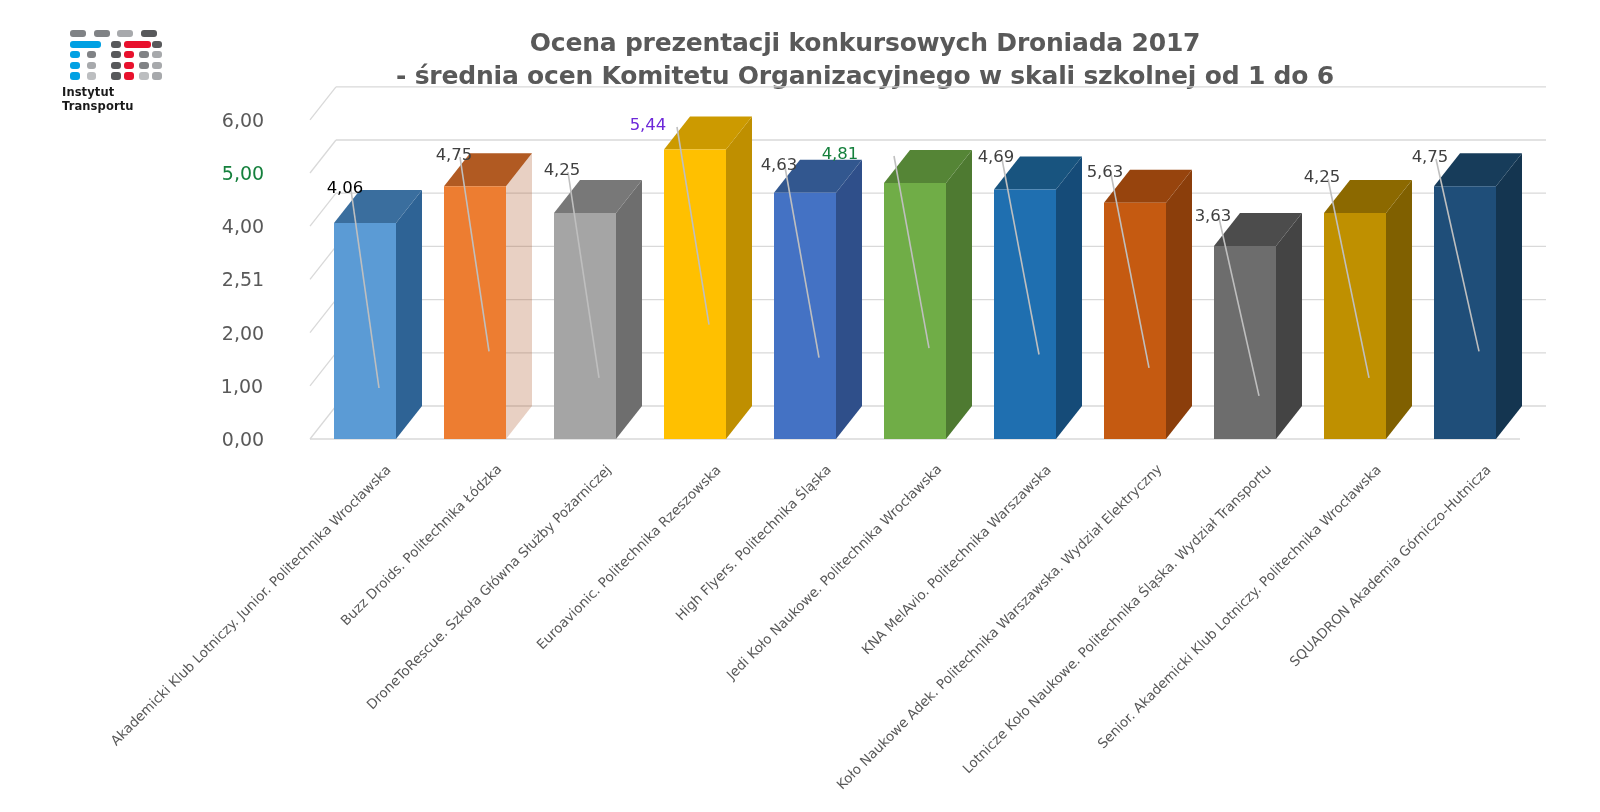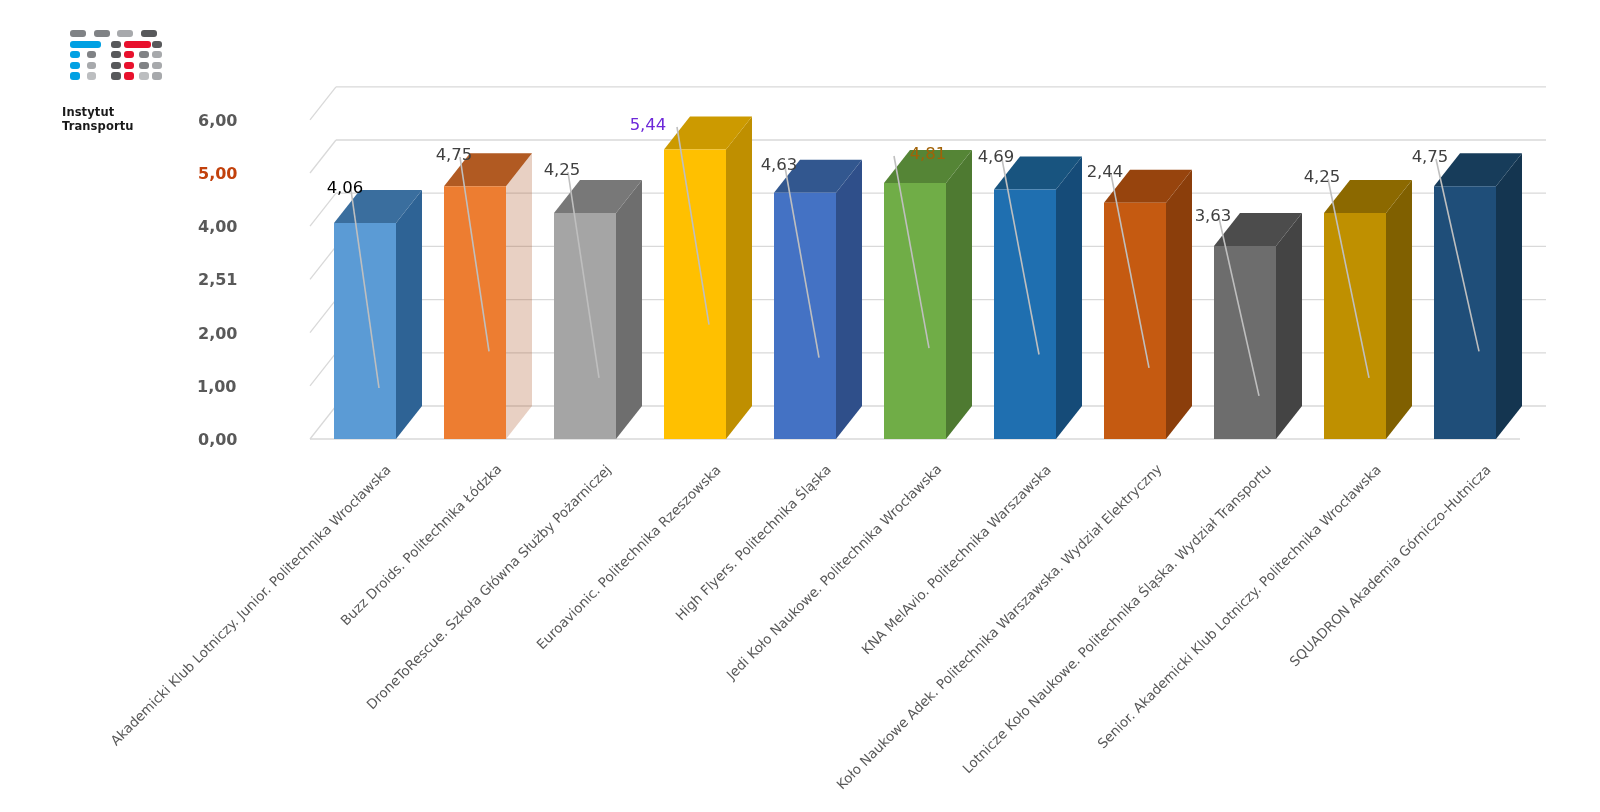--- a/index.html
+++ b/index.html
@@ -10,42 +10,41 @@
     font-family:"DejaVu Sans","Liberation Sans",sans-serif;
     overflow:hidden;position:relative;
   }
   #root{position:absolute;inset:0;}
 
   
   .logo-block{position:absolute;left:62px;top:30px;width:130px;}
   .logo-grid{position:relative;width:92px;height:56px;margin-left:8px;}
   .logo-cell{position:absolute;border-radius:3px;}
   .logo-text{
-    margin-top:20px;font-size:11.5px;line-height:1.18;
+    margin-top:0;font-size:11.5px;line-height:1.18;
     color:#1a1a1a;font-weight:700;letter-spacing:.1px;
     font-family:"DejaVu Sans","Liberation Sans",sans-serif;
   }
 
   
   .chart-title{
     position:absolute;left:300px;top:26px;width:1130px;
     text-align:center;color:#595959;
     font-size:25px;font-weight:700;line-height:1.33;
     letter-spacing:-.2px;
   }
 
   
   .plot{position:absolute;left:0;top:0;width:1600px;height:812px;}
   .plot svg{position:absolute;left:0;top:0;}
 
   .ytick{
-    position:absolute;text-align:left;width:90px;
-    font-size:16px;color:#595959;
+    position:absolute;text-align:center;width:90px;
+    font-size:19px;color:#595959;
     transform:translateY(-50%);
-    font-weight:bold;
   }
 
   .dlabel{
     position:absolute;font-size:16.5px;color:#404040;
     transform:translateX(-50%);white-space:nowrap;
   }
 
   .catlabel{
     position:absolute;font-size:13.5px;color:#595959;
     white-space:nowrap;
@@ -86,20 +85,24 @@
         <div class="logo-cell" style="left: 54.05px; top: 42.4px; width: 9.57px; height: 7.2px; background: rgb(232, 17, 45);"></div>
         <div class="logo-cell" style="left: 69.325px; top: 42.4px; width: 9.57px; height: 7.2px; background: rgb(188, 190, 192);"></div>
         <div class="logo-cell" style="left: 82.25px; top: 42.4px; width: 9.57px; height: 7.2px; background: rgb(167, 169, 172);"></div>
       </div>
     <div class="logo-text">
       <div>Instytut</div>
       <div>Transportu</div>
     </div>
   </div>
 
+  <div class="chart-title">
+    <div>Ocena prezentacji konkursowych Droniada 2017</div>
+    <div>- średnia ocen Komitetu Organizacyjnego w skali szkolnej od 1 do 6</div>
+  </div>
 
   <div class="plot" id="plot">
     <svg id="plot-svg" width="1600" height="812">
         <g>
           <line x1="310" y1="439" x2="336" y2="406" stroke="#D9D9D9" stroke-width="1.3"></line>
           <line x1="336" y1="406" x2="1546" y2="406" stroke="#D9D9D9" stroke-width="1.3"></line>
           <line x1="310" y1="385.8" x2="336" y2="352.8" stroke="#D9D9D9" stroke-width="1.3"></line>
           <line x1="336" y1="352.8" x2="1546" y2="352.8" stroke="#D9D9D9" stroke-width="1.3"></line>
           <line x1="310" y1="332.6" x2="336" y2="299.6" stroke="#D9D9D9" stroke-width="1.3"></line>
           <line x1="336" y1="299.6" x2="1546" y2="299.6" stroke="#D9D9D9" stroke-width="1.3"></line>
@@ -182,32 +185,32 @@
           <line x1="1219" y1="218" x2="1259" y2="395.884" stroke="#BFBFBF" stroke-width="1.6"></line>
           <line x1="1328" y1="179" x2="1369" y2="377.9" stroke="#BFBFBF" stroke-width="1.6"></line>
           <line x1="1436" y1="159" x2="1479" y2="351.29999999999995" stroke="#BFBFBF" stroke-width="1.6"></line>
         </g>
       </svg>
   <div class="dlabel" style="left: 345px; top: 178px; color: #000000;">4,06</div>
       <div class="dlabel" style="left: 454px; top: 145px; color: rgb(64, 64, 64);">4,75</div>
       <div class="dlabel" style="left: 562px; top: 160px; color: rgb(64, 64, 64);">4,25</div>
       <div class="dlabel" style="left: 648px; top: 115px; color: #6d28d9;">5,44</div>
       <div class="dlabel" style="left: 779px; top: 155px; color: rgb(64, 64, 64);">4,63</div>
-      <div class="dlabel" style="left: 928px; top: 144px; color: #a16207; text-align: right;">4,81</div>
+      <div class="dlabel" style="left: 840px; top: 144px; color: #15803d; text-align: right;">4,81</div>
       <div class="dlabel" style="left: 996px; top: 147px; color: rgb(64, 64, 64);">4,69</div>
-      <div class="dlabel" style="left: 1105px; top: 162px; color: rgb(64, 64, 64);">2,44</div>
+      <div class="dlabel" style="left: 1105px; top: 162px; color: rgb(64, 64, 64);">5,63</div>
       <div class="dlabel" style="left: 1213px; top: 206px; color: rgb(64, 64, 64);">3,63</div>
       <div class="dlabel" style="left: 1322px; top: 167px; color: rgb(64, 64, 64);">4,25</div>
       <div class="dlabel" style="left: 1430px; top: 147px; color: rgb(64, 64, 64);">4,75</div>
       <div class="ytick" style="left: 198px; top: 439px; color: rgb(89, 89, 89);">0,00</div>
       <div class="ytick" style="left: 197px; top: 385.8px; color: rgb(89, 89, 89);">1,00</div>
       <div class="ytick" style="left: 198px; top: 332.6px; color: rgb(89, 89, 89);">2,00</div>
       <div class="ytick" style="left: 198px; top: 279.4px; color: rgb(89, 89, 89);">2,51</div>
       <div class="ytick" style="left: 198px; top: 226.2px; color: rgb(89, 89, 89);">4,00</div>
-      <div class="ytick" style="left: 198px; top: 173px; color: #c2410c;">5,00</div>
+      <div class="ytick" style="left: 198px; top: 173px; color: #15803d;">5,00</div>
       <div class="ytick" style="left: 198px; top: 119.8px; color: rgb(89, 89, 89);">6,00</div>
       <div class="catlabel" style="left: 107.228px; top: 736.772px; color: rgb(89, 89, 89); transform-origin: left top;">Akademicki Klub Lotniczy. Junior. Politechnika Wrocławska</div>
       <div class="catlabel" style="left: 336.729px; top: 617.271px; color: rgb(89, 89, 89); transform-origin: left top;">Buzz Droids. Politechnika Łódzka</div>
       <div class="catlabel" style="left: 363.291px; top: 700.709px; color: rgb(89, 89, 89); transform-origin: left top;">DroneToRescue. Szkoła Główna Służby Pożarniczej</div>
       <div class="catlabel" style="left: 533.395px; top: 640.605px; color: rgb(89, 89, 89); transform-origin: left top;">Euroavionic. Politechnika Rzeszowska</div>
       <div class="catlabel" style="left: 672.386px; top: 611.614px; color: rgb(89, 89, 89); transform-origin: left top;">High Flyers. Politechnika Śląska</div>
       <div class="catlabel" style="left: 722.989px; top: 671.011px; color: rgb(89, 89, 89); transform-origin: left top;">Jedi Koło Naukowe. Politechnika Wrocławska</div>
       <div class="catlabel" style="left: 858.445px; top: 645.555px; color: rgb(89, 89, 89); transform-origin: left top;">KNA MelAvio. Politechnika Warszawska</div>
       <div class="catlabel" style="left: 832.681px; top: 781.319px; color: rgb(89, 89, 89); transform-origin: left top;">Koło Naukowe Adek. Politechnika Warszawska. Wydział Elektryczny</div>
       <div class="catlabel" style="left: 958.944px; top: 765.056px; color: rgb(89, 89, 89); transform-origin: left top;">Lotnicze Koło Naukowe. Politechnika Śląska. Wydział Transportu</div>

